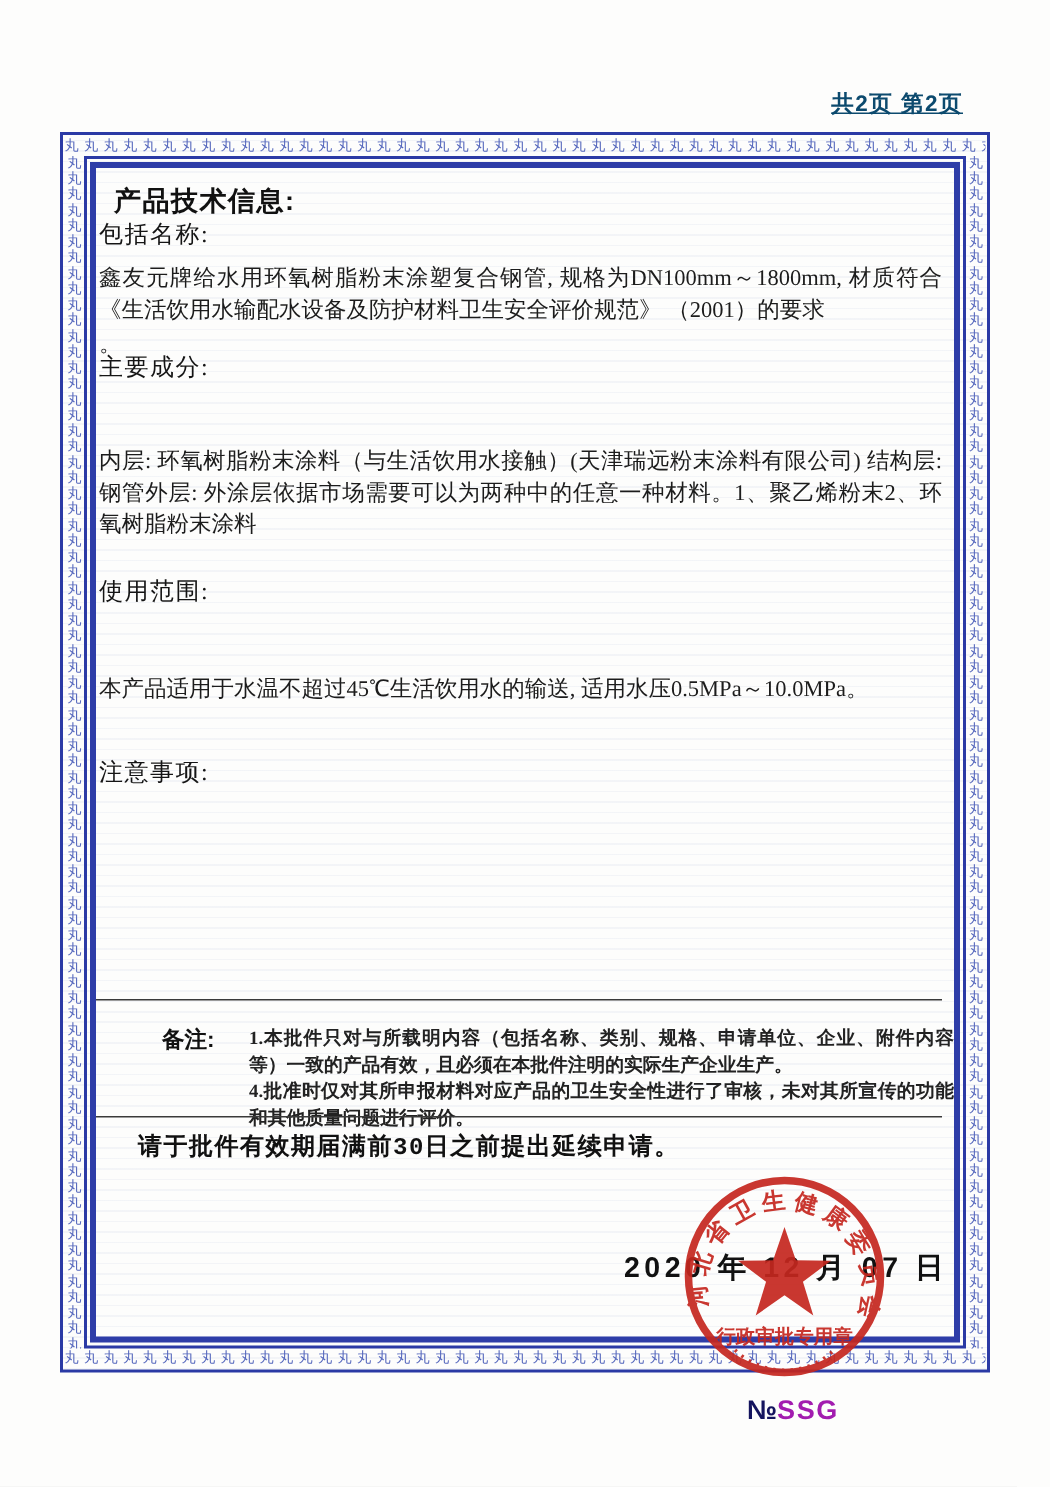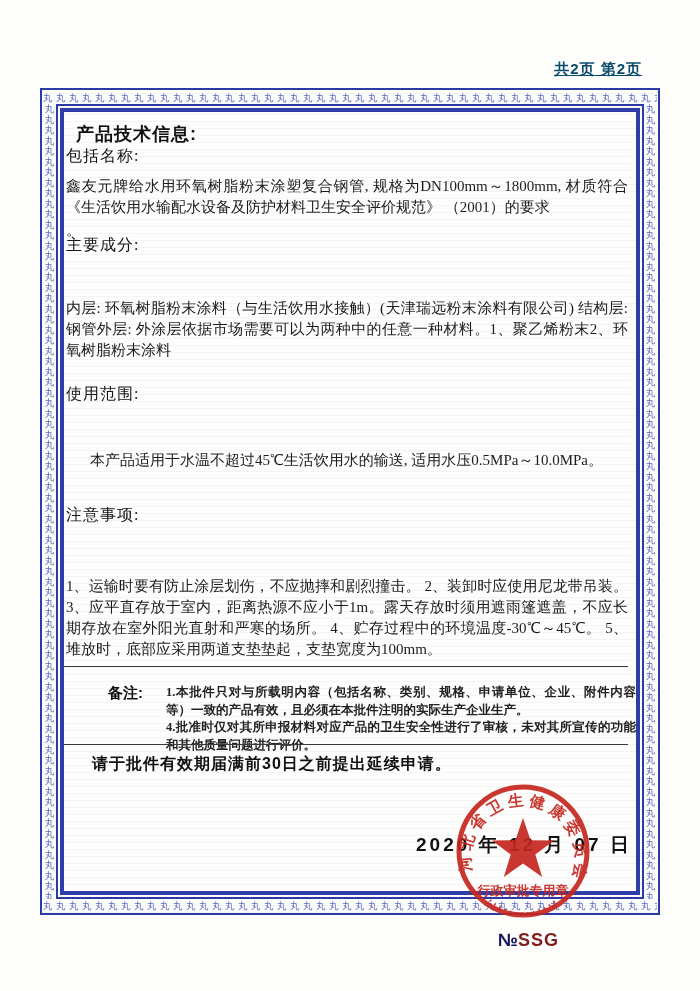--- a/index.html
+++ b/index.html
@@ -24,28 +24,28 @@
   .title { left:12px; top:10px; font-family:"Liberation Sans", sans-serif; font-size:18px; font-weight:bold; color:#111; letter-spacing:1px; }
   .seclabel { left:2px; font-size:16px; color:#151515; letter-spacing:1px; }
   .para { left:2px; width:562px; font-size:15px; line-height:21px; color:#1c1c1c; text-align:justify; }
 
   .hr { left:0px; width:564px; height:0; border-top:1.6px solid #3a3a3a; }
 
   .remark-label { position:absolute; left:30px; top:0; font-family:"Liberation Sans", sans-serif; font-size:15px; font-weight:bold; color:#111; }
   .remark-items { margin-left:88px; width:470px; }
   .remark-items p { font-size:12.5px; line-height:17.5px; font-weight:600; color:#222; text-align:justify; }
 
-  .renewal { left:28px; font-family:Liberation Sans, sans-serif; font-size:16px; font-weight:bold; color:#111; letter-spacing:1px; }
+  .renewal { left:28px; font-family:Liberation Mono, monospace; font-size:16px; font-weight:bold; color:#111; letter-spacing:1px; }
 
   .date { position:absolute; left:416px; top:832px; font-family:"Liberation Sans", sans-serif; font-size:19px; font-weight:600; letter-spacing:3px; color:#111; z-index:3; }
 
   .stamp { position:absolute; left:448px; top:776px; z-index:4; opacity:0.92; }
 
   .footer-no { position:absolute; left:498px; top:930px; font-family:"Liberation Sans", sans-serif; font-size:18px; font-weight:bold; }
-  .footer-no .no { color:#14145e; } .footer-no .ser { color:#7f1d1d; letter-spacing:1px; }
+  .footer-no .no { color:#14145e; } .footer-no .ser { color:#a21caf; letter-spacing:1px; }
 </style>
 </head>
 <body>
 
 <div class="page">
 
   <div class="pagination">共2页  第2页</div>
 
   <div class="frame">
     <div class="band h top">丸丸丸丸丸丸丸丸丸丸丸丸丸丸丸丸丸丸丸丸丸丸丸丸丸丸丸丸丸丸丸丸丸丸丸丸丸丸丸丸丸丸丸丸丸丸丸丸丸丸丸丸丸丸丸丸丸丸丸丸丸丸丸丸丸丸丸丸丸丸丸丸丸丸丸丸丸丸丸丸</div>
@@ -60,24 +60,23 @@
           <div class="title">产品技术信息:</div>
 
           <div class="seclabel" style="top:34px;">包括名称:</div>
           <div class="para" style="top:64px;">鑫友元牌给水用环氧树脂粉末涂塑复合钢管, 规格为DN100mm～1800mm, 材质符合《生活饮用水输配水设备及防护材料卫生安全评价规范》 （2001）的要求</div>
           <div class="para" style="top:108px;">。</div>
 
           <div class="seclabel" style="top:123px;">主要成分:</div>
           <div class="para" style="top:186px;">内层: 环氧树脂粉末涂料（与生活饮用水接触）(天津瑞远粉末涂料有限公司)  结构层:钢管外层: 外涂层依据市场需要可以为两种中的任意一种材料。1、聚乙烯粉末2、环氧树脂粉末涂料</div>
 
           <div class="seclabel" style="top:272px;">使用范围:</div>
-          <div class="para" style="top:338px;margin-left:24px;">本产品适用于水温不超过45℃生活饮用水的输送, 适用水压0.5MPa～10.0MPa。</div>
+          <div class="para" style="top:338px;">本产品适用于水温不超过45℃生活饮用水的输送, 适用水压0.5MPa～10.0MPa。</div>
 
           <div class="seclabel" style="top:393px;">注意事项:</div>
-          <div class="para" style="top:464px;">1、运输时要有防止涂层划伤，不应抛摔和剧烈撞击。 2、装卸时应使用尼龙带吊装。 3、应平直存放于室内，距离热源不应小于1m。露天存放时须用遮雨篷遮盖，不应长期存放在室外阳光直射和严寒的场所。 4、贮存过程中的环境温度-30℃～45℃。 5、堆放时，底部应采用两道支垫垫起，支垫宽度为100mm。</div>
 
           <div class="hr" style="top:554px;"></div>
 
           <div style="top:572px; left:0; width:564px;margin-left:14px;">
             <span class="remark-label">备注:</span>
             <div class="remark-items">
               <p>1.本批件只对与所载明内容（包括名称、类别、规格、申请单位、企业、附件内容等）一致的产品有效，且必须在本批件注明的实际生产企业生产。</p>
               <p>4.批准时仅对其所申报材料对应产品的卫生安全性进行了审核，未对其所宣传的功能和其他质量问题进行评价。</p>
             </div>
           </div>

